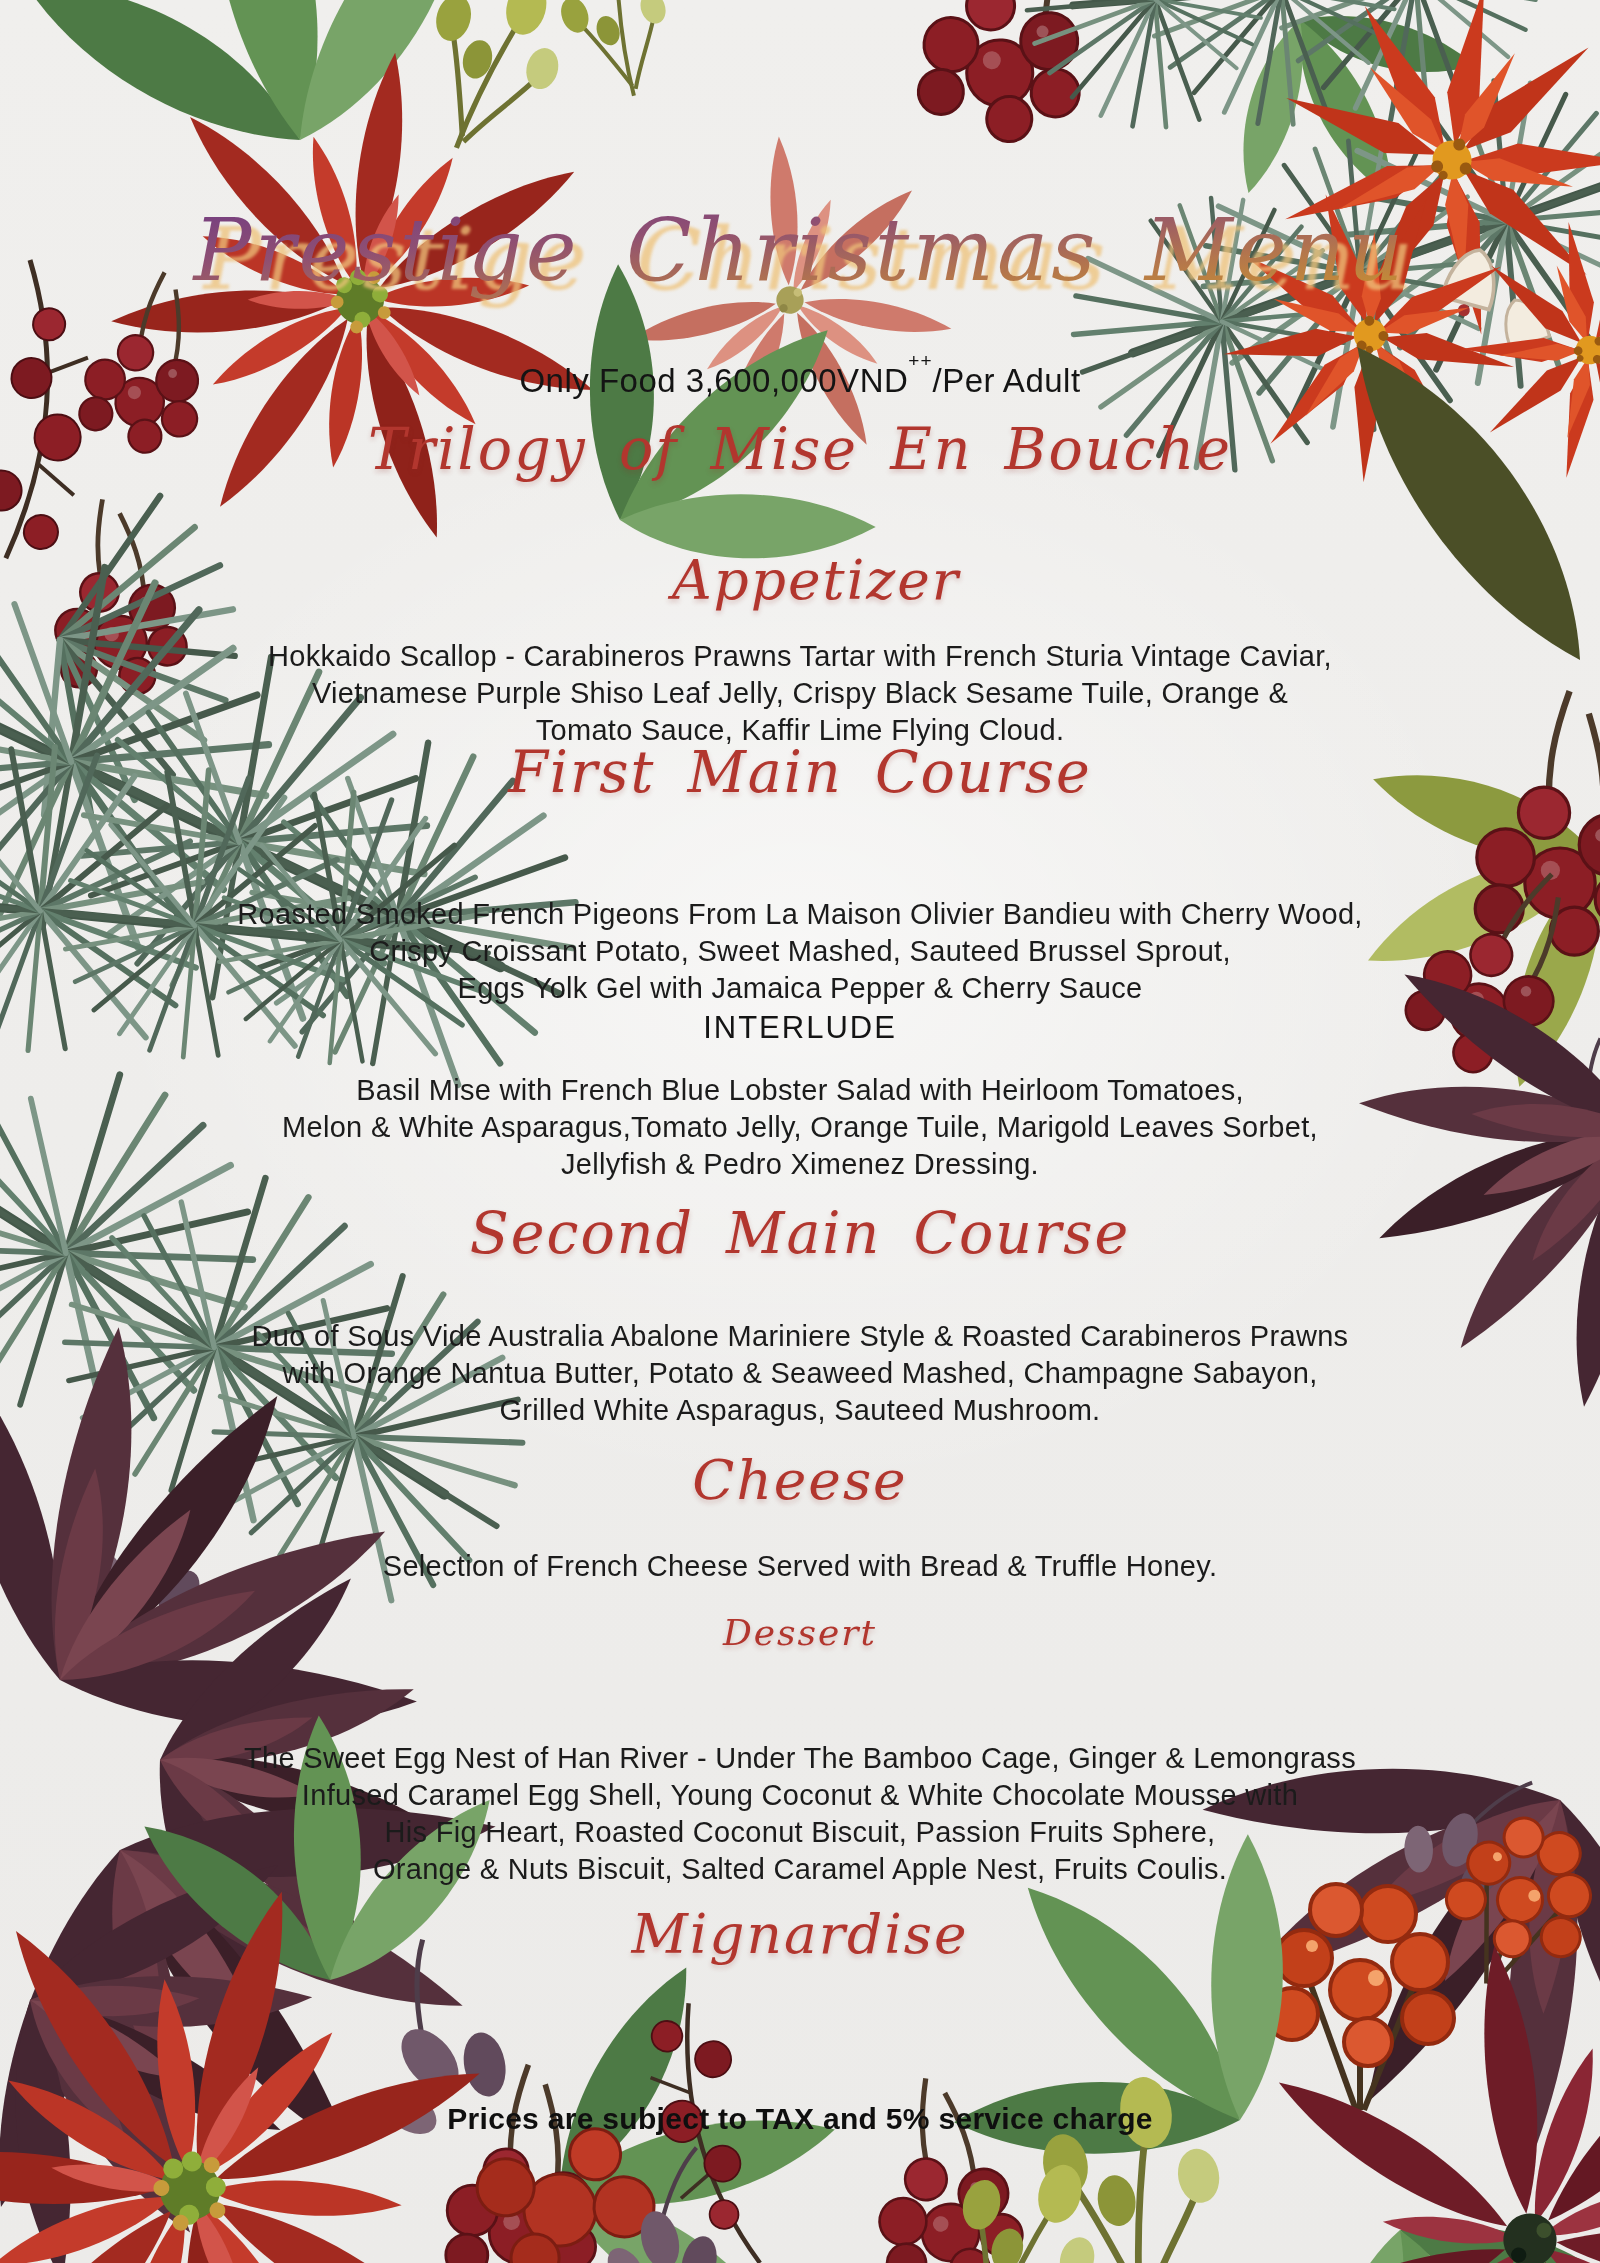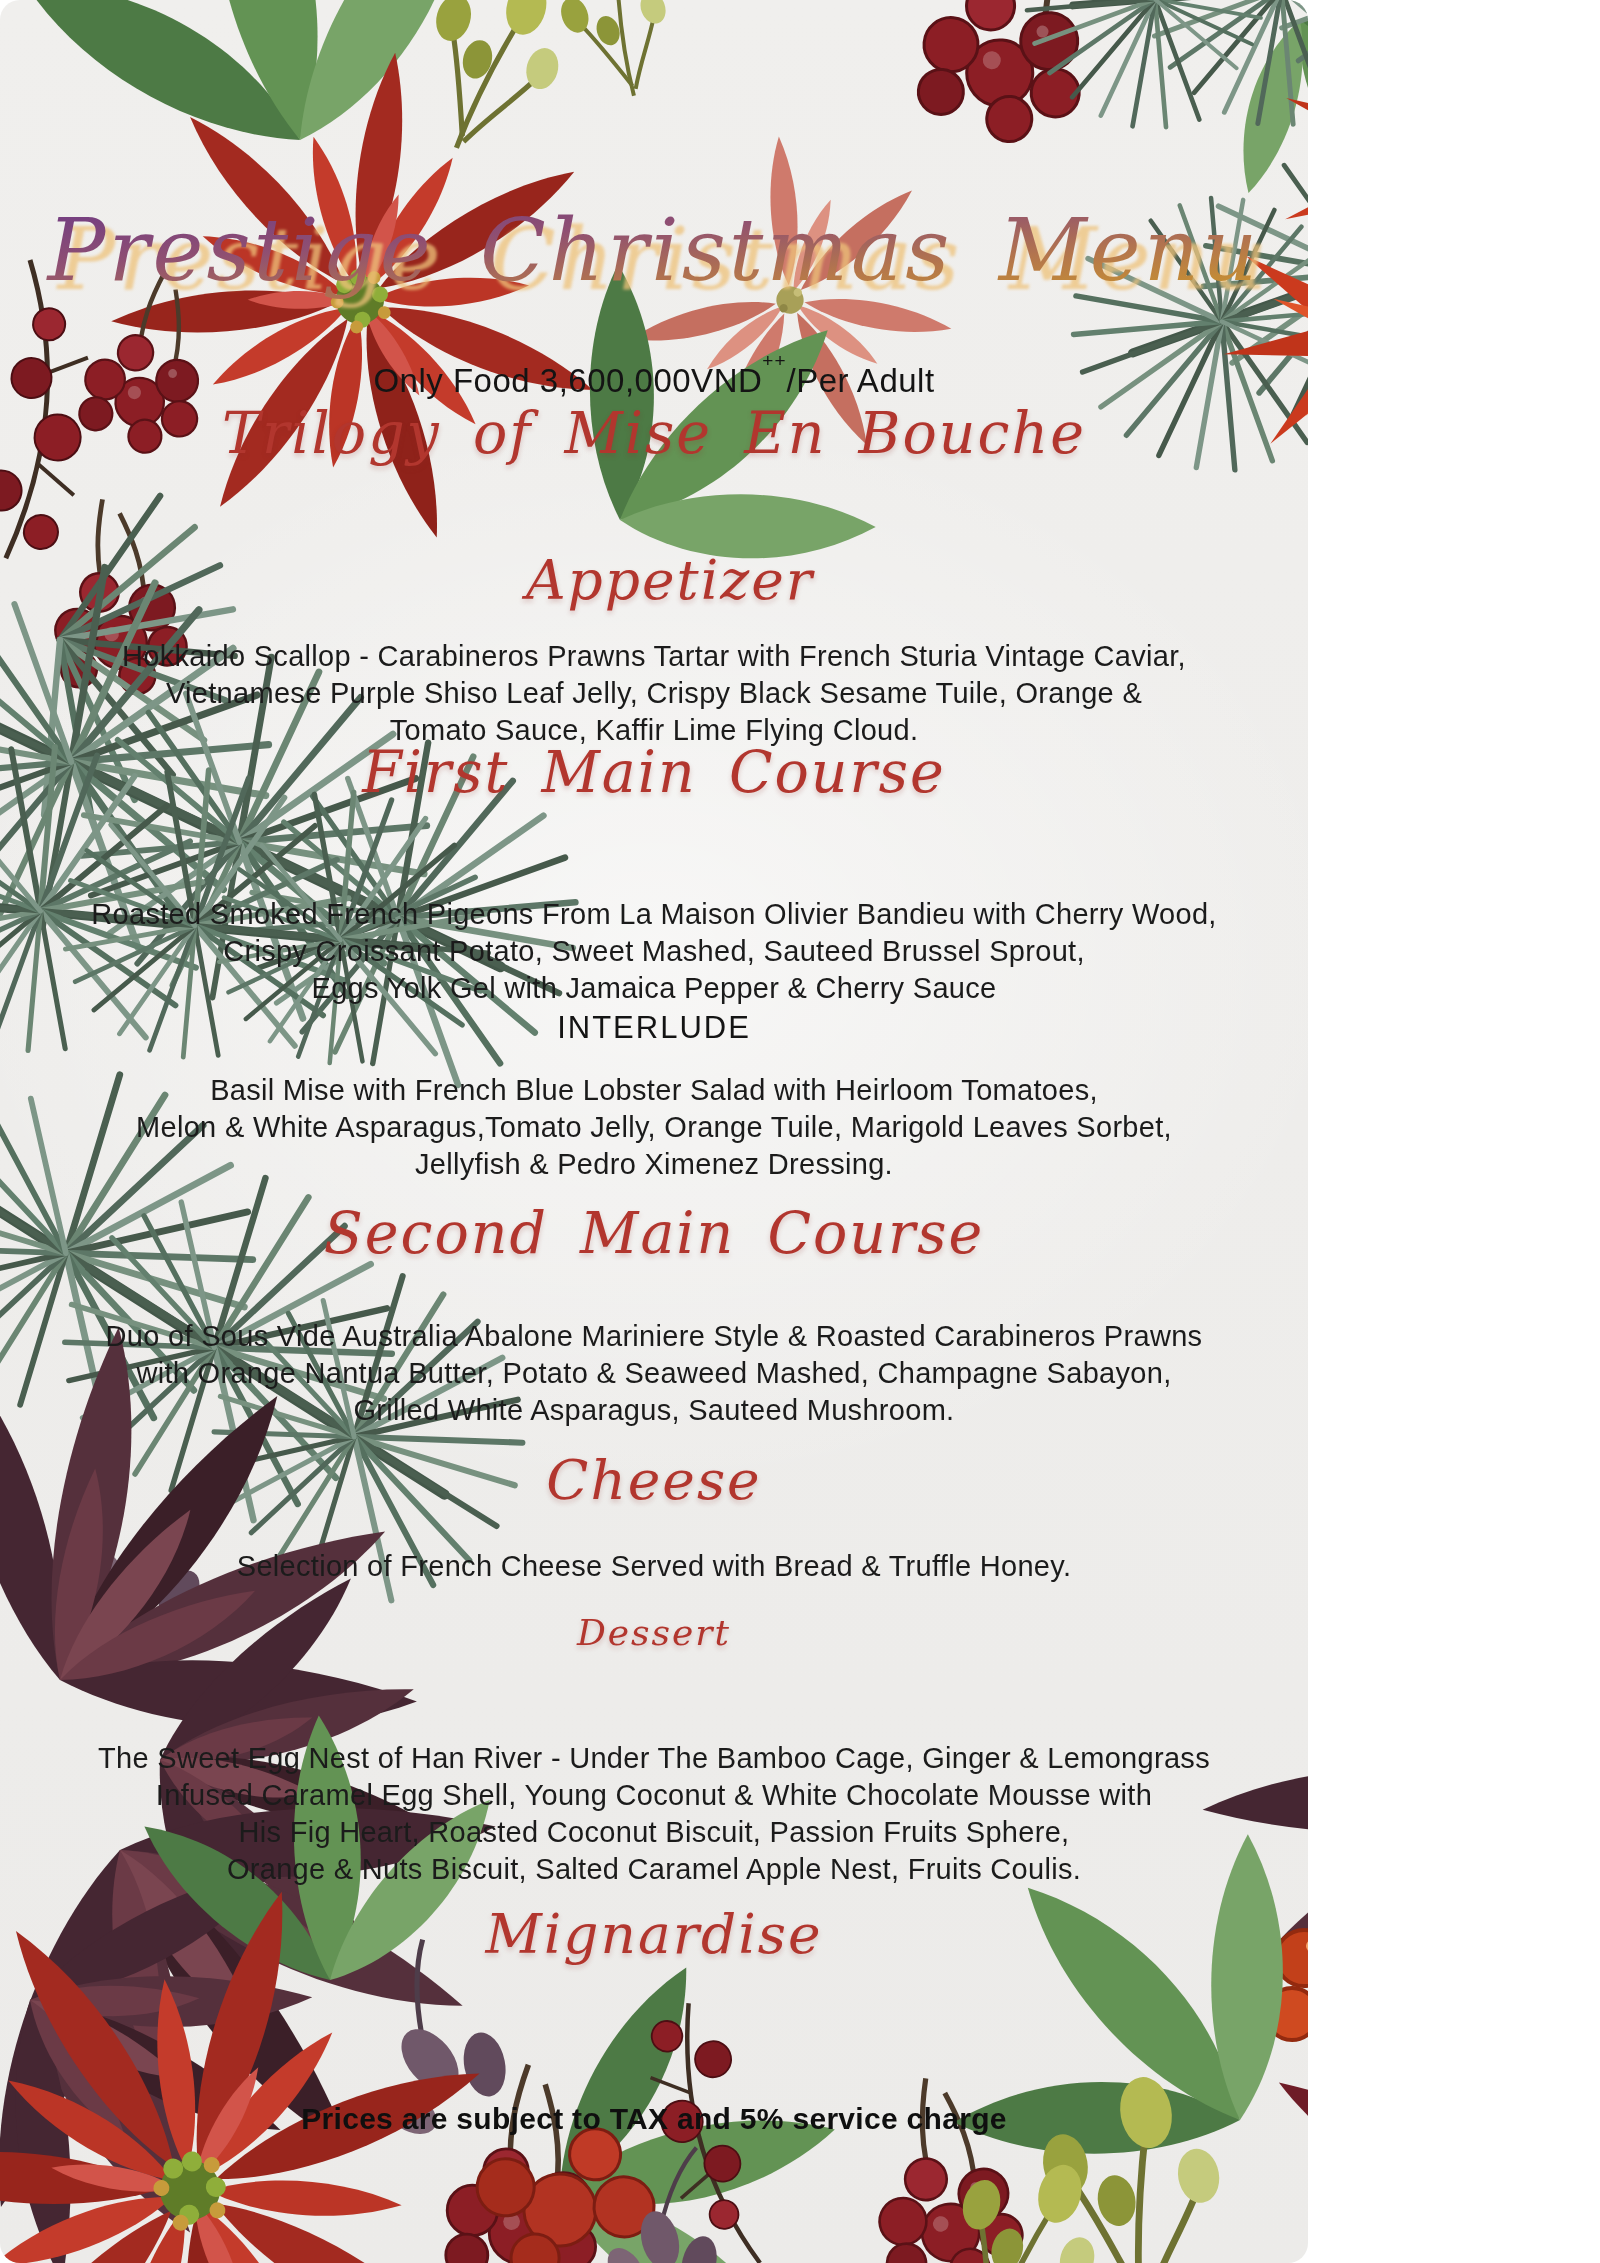--- a/index.html
+++ b/index.html
@@ -1,43 +1,42 @@
 <!DOCTYPE html>
 <html><head>
 <meta charset="utf-8">
 <style>
   html,body{margin:0;padding:0;}
   .page{
-    position:relative;width:1308px;height:2263px;overflow:hidden;
+    position:relative;width:1600px;height:2263px;overflow:hidden;
     background:
       radial-gradient(ellipse 980px 760px at 50% 42%, rgba(255,255,255,.55), rgba(255,255,255,0) 72%),
       linear-gradient(#f0efed,#ecebe9);
     font-family:"Liberation Sans",sans-serif;
-    border-radius:20px;
   }
   .deco{position:absolute;left:0;top:0;pointer-events:none;}
   .block{position:absolute;left:0;right:0;text-align:center;margin:0;}
 
   .title-wrap{top:190px;height:150px;font-family:"DejaVu Serif",serif;font-style:italic;
     font-size:86px;letter-spacing:3px;word-spacing:16px;line-height:120px;}
   .title-echo,.title-main{position:absolute;left:0;right:0;top:0;white-space:nowrap;}
   .title-echo{color:#eec27a;opacity:.75;filter:blur(1.5px);transform:translate(10px,9px);}
   .title-main{color:#96526a;}
   @supports ((-webkit-background-clip:text) or (background-clip:text)){
     .title-main{
       background:linear-gradient(176deg,#6d3a85 6%,#8f4f72 38%,#b4764c 66%,#c89230 88%,#cba238 100%);
       -webkit-background-clip:text;background-clip:text;color:transparent;}
   }
 
   .price{top:362px;font-size:33px;color:#141414;letter-spacing:.5px;}
   .price .sup{font-size:19px;position:relative;top:-13px;letter-spacing:1px;}
 
   .script{font-family:"DejaVu Serif",serif;font-style:italic;font-weight:400;color:#b2362e;
     letter-spacing:2px;word-spacing:12px;text-shadow:0 3px 5px rgba(140,40,35,.22);}
-  .s-trilogy{top:400px;font-size:57px;}
+  .s-trilogy{top:416px;font-size:57px;}
   .s-appetizer{top:548px;font-size:55px;padding-left:32px;}
   .s-first{top:739px;font-size:57px;}
   .h-interlude{top:1010px;font-size:31px;font-weight:400;color:#141414;letter-spacing:2px;}
   .s-second{top:1200px;font-size:57px;}
   .s-cheese{top:1448px;font-size:55px;}
   .s-dessert{top:1612px;font-size:36px;}
   .s-mign{top:1902px;font-size:55px;}
 
   .body{font-size:29px;line-height:37px;color:#1b1b1b;letter-spacing:.3px;}
   .b-appetizer{top:638px;}

